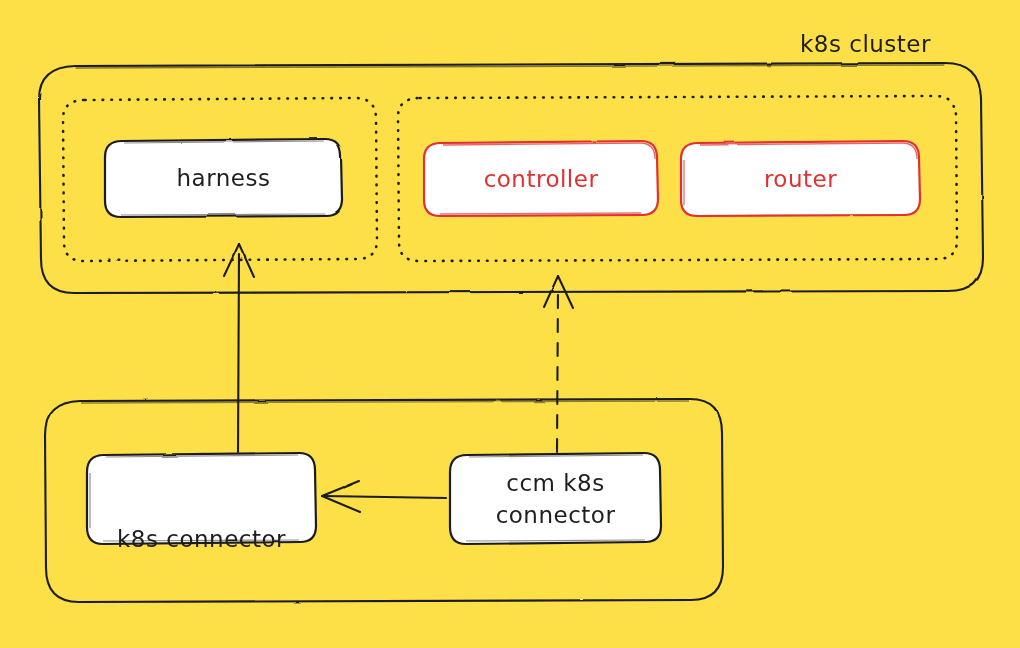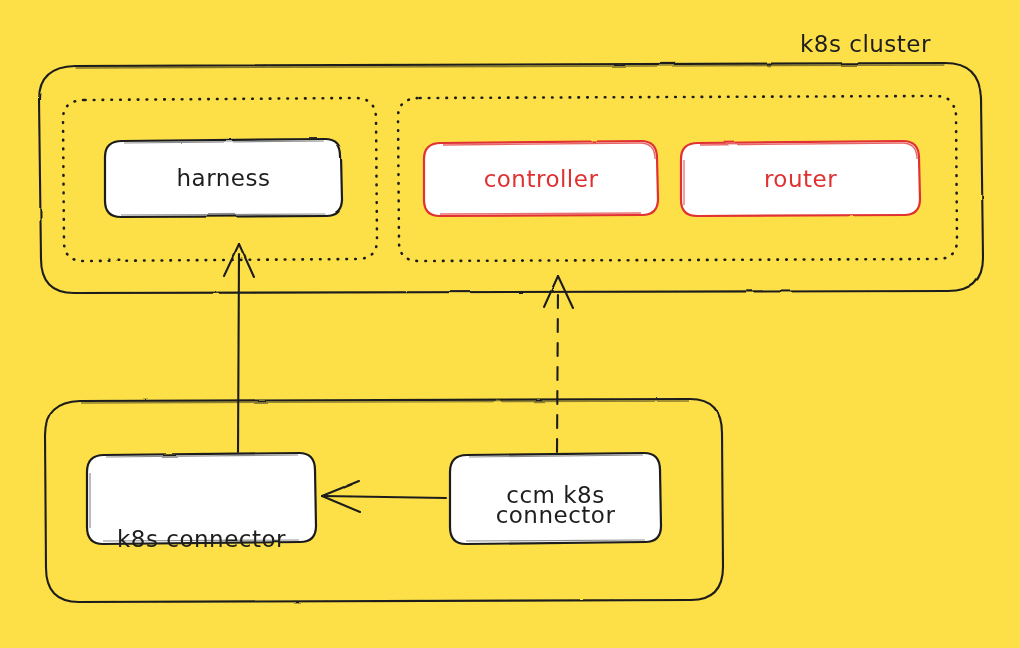--- a/index.html
+++ b/index.html
@@ -147,18 +147,18 @@
 
 
     <div class="lbl node-label" style="left:105px; top:164px; width:237px;">harness</div>
 
     <div class="lbl node-label red" style="left:681px; top:165px; width:239px;">router</div>
 
     <div class="lbl node-label red" style="left:424px; top:165px; width:234px;">controller</div>
 
     <div class="lbl node-label" style="left:87px; top:485px; width:229px;margin-top:40px;">k8s connector</div>
 
-    <div class="lbl node-label two-line" style="left:450px; top:468px; width:211px;margin-top:12px;">ccm k8s</div>
+    <div class="lbl node-label two-line" style="left:450px; top:468px; width:211px;">ccm k8s</div>
 
     <div class="lbl node-label two-line" style="left:450px; top:500px; width:211px;">connector</div>
 
   </div>
 </div>
 
 </body></html>

